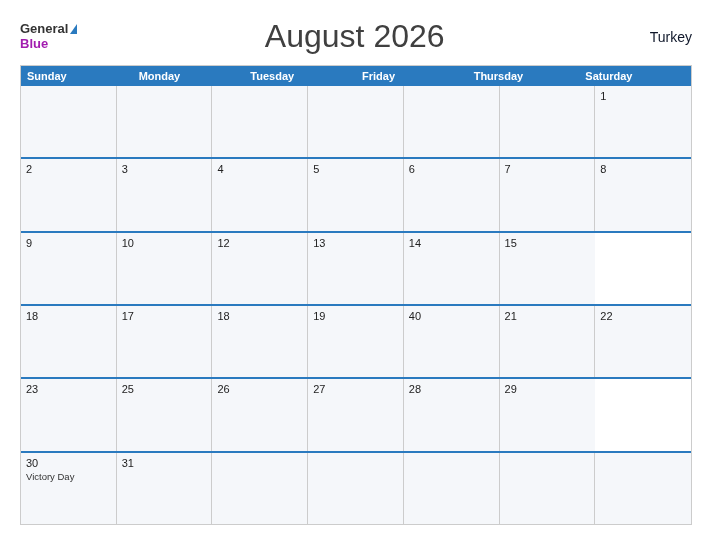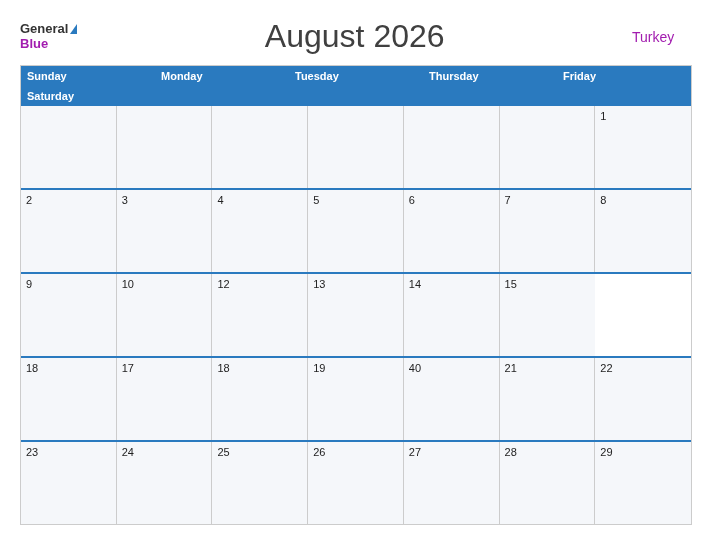--- a/index.html
+++ b/index.html
@@ -55,33 +55,34 @@
     }
     .month-title {
       font-size: 32px;
       font-weight: normal;
       color: #404040;
       text-align: center;
       flex: 1;
     }
     .country {
       font-size: 14px;
-      color: #a21caf;
+      color: #0f172a;
+      text-align: right;
       min-width: 60px;
     }
     
     .calendar {
       flex: 1;
       display: flex;
       flex-direction: column;
       border: 1px solid #ccc;
     }
     .cal-header {
       display: grid;
-      grid-template-columns: repeat(5, 1fr);
+      grid-template-columns: repeat(6, 1fr);
       background: #2a7abf;
     }
     .cal-header-cell {
       color: #fff;
       font-size: 11px;
       font-weight: bold;
       padding: 4px 6px;
       text-align: left;
     }
     .cal-body {
@@ -141,22 +142,22 @@
     </div>
     <div class="month-title">August 2026</div>
     <div class="country">Turkey</div>
   </div>
 
   <div class="calendar">
     <div class="cal-header">
     <div class="cal-header-cell">Sunday</div>
         <div class="cal-header-cell">Monday</div>
         <div class="cal-header-cell">Tuesday</div>
+        <div class="cal-header-cell">Friday</div>
         <div class="cal-header-cell">Thursday</div>
-        <div class="cal-header-cell">Friday</div>
         <div class="cal-header-cell">Saturday</div>
       </div>
     <div class="cal-body">
     <div class="cal-week">
           <div class="cal-cell empty"></div>
           <div class="cal-cell empty"></div>
           <div class="cal-cell empty"></div>
           <div class="cal-cell empty"></div>
           <div class="cal-cell empty"></div>
           <div class="cal-cell empty"></div>
@@ -228,33 +229,44 @@
           </div>
           <div class="cal-cell">
             <span class="day-num">22</span>
           </div>
         </div>
         <div class="cal-week">
           <div class="cal-cell">
             <span class="day-num">23</span>
           </div>
           <div class="cal-cell">
-            <span class="day-num">24</span>
-          </div>
-          <div class="cal-cell">
             <span class="day-num">25</span>
           </div>
           <div class="cal-cell">
             <span class="day-num">26</span>
           </div>
           <div class="cal-cell">
             <span class="day-num">27</span>
           </div>
           <div class="cal-cell">
             <span class="day-num">28</span>
           </div>
           <div class="cal-cell">
             <span class="day-num">29</span>
           </div>
+        </div>
+        <div class="cal-week">
+          <div class="cal-cell">
+            <span class="day-num">30</span>
+            <span class="day-event">Victory Day</span>
+          </div>
+          <div class="cal-cell">
+            <span class="day-num">31</span>
+          </div>
+          <div class="cal-cell empty"></div>
+          <div class="cal-cell empty"></div>
+          <div class="cal-cell empty"></div>
+          <div class="cal-cell empty"></div>
+          <div class="cal-cell empty"></div>
         </div>
       </div>
   </div>
 </div>
 
 </body></html>

